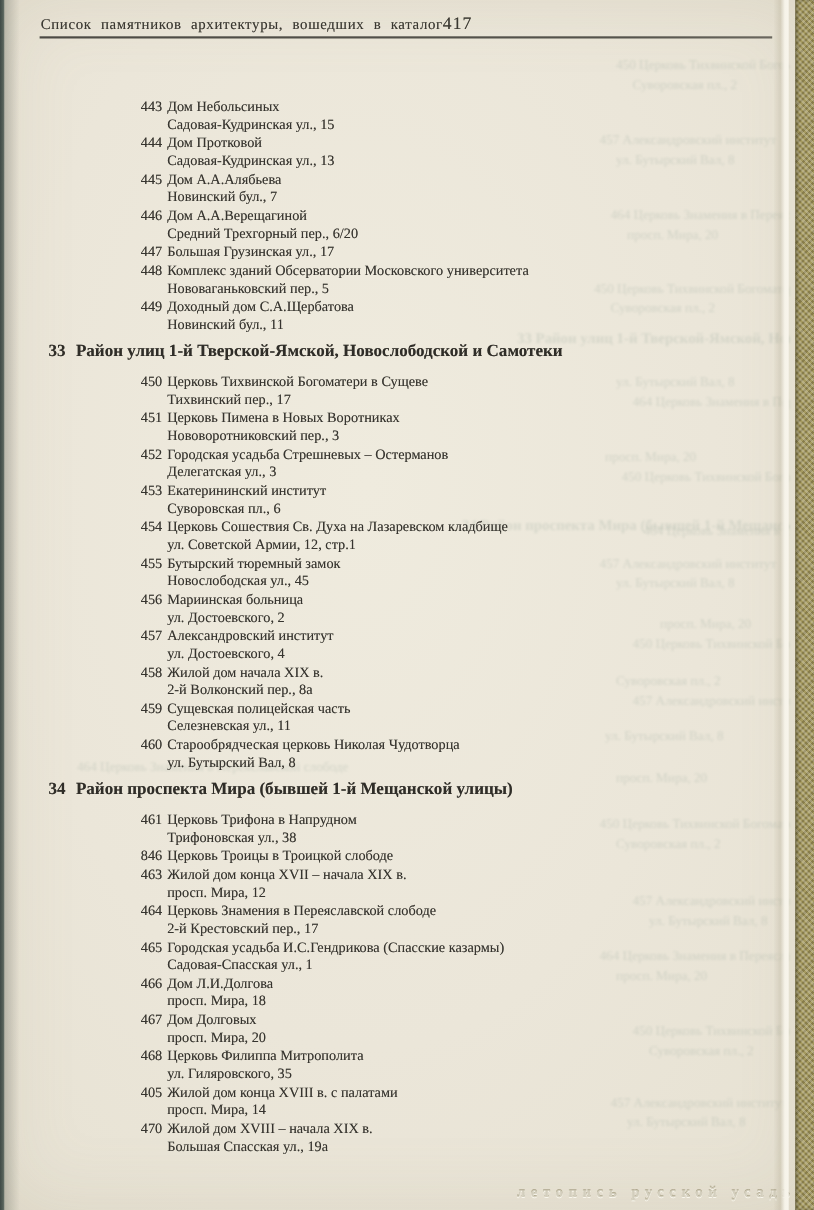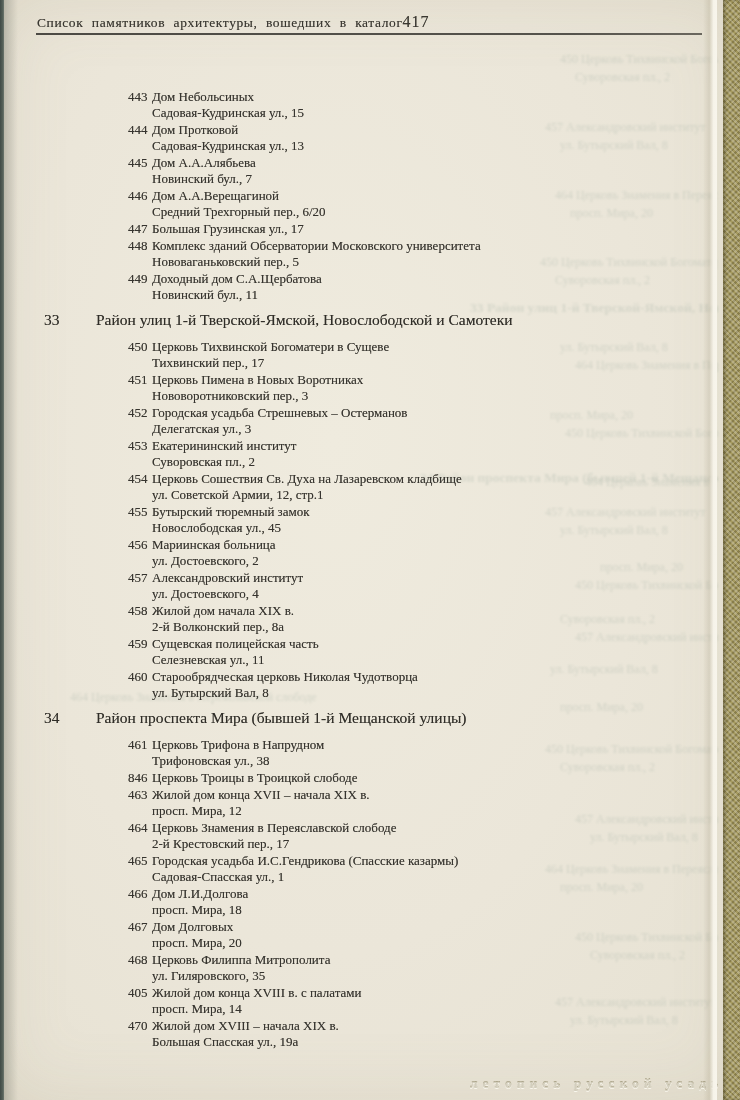--- a/index.html
+++ b/index.html
@@ -55,21 +55,21 @@
     position:absolute;top:45px;left:128px;width:560px;margin-top:44px;
   }
   .entry{display:flex;margin-bottom:1px;}
   .entry .num{
     flex:0 0 24px;font-size:13px;line-height:16px;color:#36342f;
   }
   .entry .body{flex:1;}
   .entry .line{display:block;font-size:13px;line-height:16px;color:#36342f;}
   .section-heading{
     display:flex;margin-left:-84px;margin-top:7px;margin-bottom:10px;
-    font-weight:normal;font-size:15.5px;line-height:19px;color:#2f2d28;gap:27px;
+    font-weight:bold;font-size:15.5px;line-height:19px;color:#2f2d28;
   }
   .section-heading .sec-num{flex:0 0 25px;}
   
   .flow, .header-row{ text-shadow:0 0 0.45px rgba(70,65,55,0.55); }
   
   .ghost-layer{position:absolute;inset:0;pointer-events:none;}
   .ghost{
     position:absolute;font-size:12px;line-height:15px;white-space:nowrap;
     color:#97a79b;opacity:0.30;filter:blur(1.1px);
   }
@@ -215,21 +215,21 @@
     <span class="body">
       <span class="line">Городская усадьба Стрешневых – Остерманов</span>
       <span class="line">Делегатская ул., 3</span>
     </span>
   </div>
 
   <div class="entry">
     <span class="num">453</span>
     <span class="body">
       <span class="line">Екатерининский институт</span>
-      <span class="line">Суворовская пл., 2</span>
+      <span class="line">Суворовская пл., 6</span>
     </span>
   </div>
 
   <div class="entry">
     <span class="num">454</span>
     <span class="body">
       <span class="line">Церковь Сошествия Св. Духа на Лазаревском кладбище</span>
       <span class="line">ул. Советской Армии, 12, стр.1</span>
     </span>
   </div>

